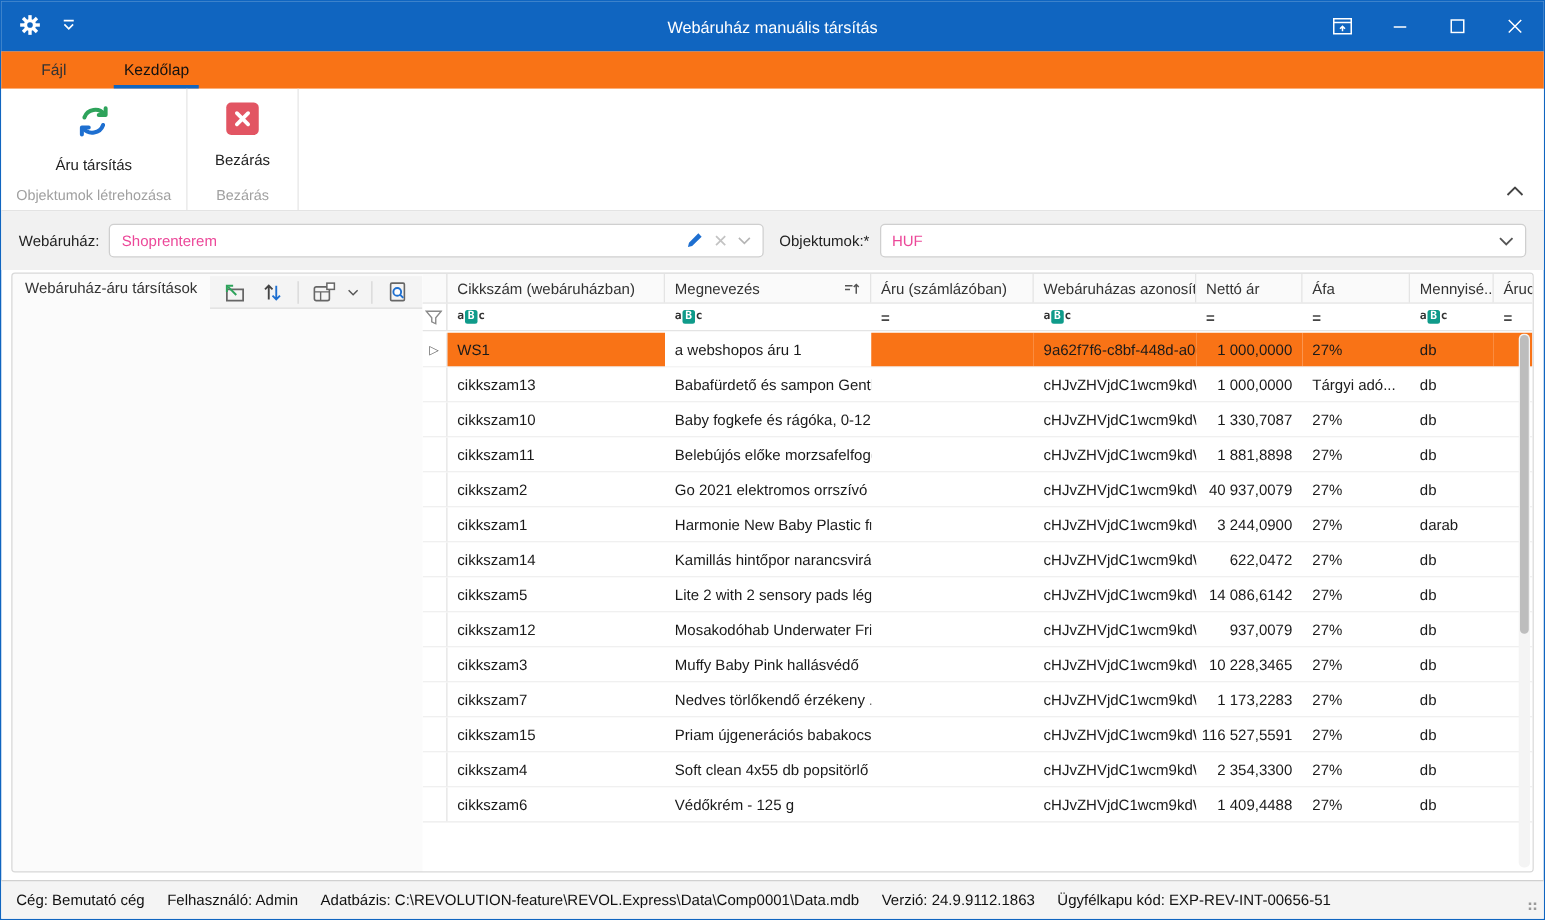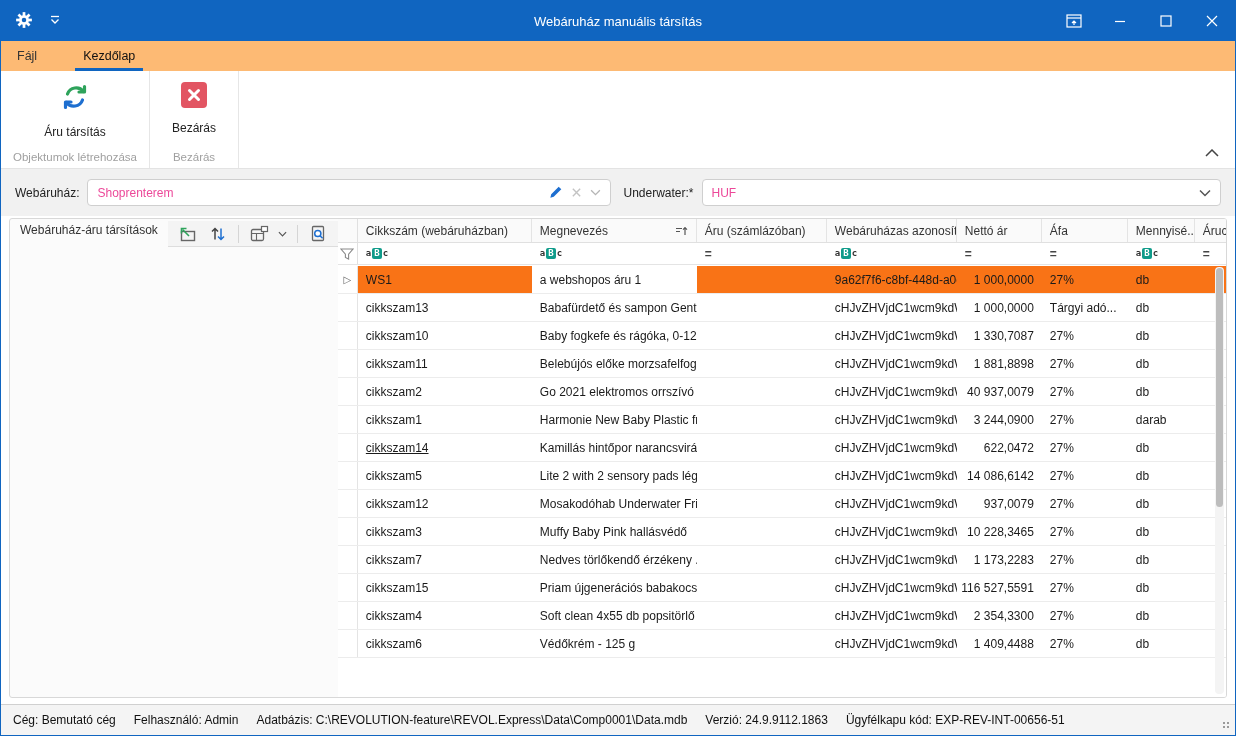--- a/index.html
+++ b/index.html
@@ -8,21 +8,21 @@
   .window{width:1236px;height:736px;border:1px solid #1065C0;display:flex;flex-direction:column;background:#fff}
 
   
   .titlebar{height:40px;background:#1065C0;color:#fff;display:flex;align-items:center;position:relative;flex:0 0 auto}
   .tb-left{display:flex;align-items:center;gap:16px;padding-left:14px;z-index:1}
   .tb-title{position:absolute;left:0;right:0;text-align:center;font-size:13px}
   .tb-right{margin-left:auto;display:flex;z-index:1}
   .tb-btn{width:46px;height:40px;display:flex;align-items:center;justify-content:center;cursor:default}
 
   
-  .tabrow{height:30px;background:#fdba74;display:flex;align-items:stretch;padding-left:0;flex:0 0 auto}
+  .tabrow{height:30px;background:#f97316;display:flex;align-items:stretch;padding-left:16px;flex:0 0 auto}
   .tab{padding:0 16px;display:flex;align-items:center;font-size:12.5px;color:#333;position:relative;margin-right:14px}
   .tab.active{font-weight:normal;color:#111}
   .tab.active::after{content:"";position:absolute;left:8px;right:8px;bottom:0;height:3px;background:#1065C0}
 
   
   .ribbon{height:98px;background:#fff;border-bottom:1px solid #e3e3e3;display:flex;position:relative;flex:0 0 auto}
   .ribbon-group{display:flex;flex-direction:column;align-items:center;border-right:1px solid #e6e6e6;padding:6px 12px 0}
   .ribbon-btn{display:flex;flex-direction:column;align-items:center;gap:9px;padding:4px 10px;flex:1;justify-content:flex-start}
   .ribbon-btn .lbl{font-size:12px;color:#222;white-space:nowrap}
   .grp-lbl{font-size:11.5px;color:#a0a0a0;padding:3px 0 5px;white-space:nowrap}
@@ -180,21 +180,21 @@
         <svg width="11" height="11" viewBox="0 0 12 12">
             <path d="M2 2l8 8M10 2 2 10" stroke="#c3c3c3" stroke-width="1.5"></path>
           </svg>
       </span>
       <span class="ico">
         <svg width="11" height="7" viewBox="0 0 12 8">
             <path d="M1 1.5 6 6.5l5-5" fill="none" stroke="#b5b5b5" stroke-width="1.5"></path>
           </svg>
       </span>
     </div>
-    <span class="fld-label lbl-currency">Underwater:*</span>
+    <span class="fld-label lbl-currency">Objektumok:*</span>
     <div class="combo combo-currency">
       <span class="val">HUF</span>
       <span class="ico">
         <svg width="12" height="8" viewBox="0 0 12 8">
             <path d="M1 1.5 6 6.5l5-5" fill="none" stroke="#555" stroke-width="1.5"></path>
           </svg>
       </span>
     </div>
   </div>
 
@@ -404,21 +404,21 @@
             <div class="gcell" style="width: 130px;">cHJvZHVjdC1wcm9kdWN0...</div>
             <div class="gcell" style="width: 85px; justify-content: flex-end;">3 244,0900</div>
             <div class="gcell" style="width: 86px;">27%</div>
             <div class="gcell" style="width: 67px; text-align: center;">darab</div>
             <div class="gcell" style="width: 90px;"></div>
             <div class="gcell" style="width: 92px;"></div>
             <div class="gcell" style="width: 93px;"></div>
           </div>
           <div class="grow">
             <div class="gind"></div>
-            <div class="gcell" style="width: 174px; text-decoration: underline;">cikkszam14</div>
+            <div class="gcell" style="width: 174px;">cikkszam14</div>
             <div class="gcell" style="width: 165px;">Kamillás hintőpor narancsvirág...</div>
             <div class="gcell" style="width: 130px;"></div>
             <div class="gcell" style="width: 130px;">cHJvZHVjdC1wcm9kdWN0...</div>
             <div class="gcell" style="width: 85px; justify-content: flex-end;">622,0472</div>
             <div class="gcell" style="width: 86px;">27%</div>
             <div class="gcell" style="width: 67px;">db</div>
             <div class="gcell" style="width: 90px;"></div>
             <div class="gcell" style="width: 92px;"></div>
             <div class="gcell" style="width: 93px;"></div>
           </div>

